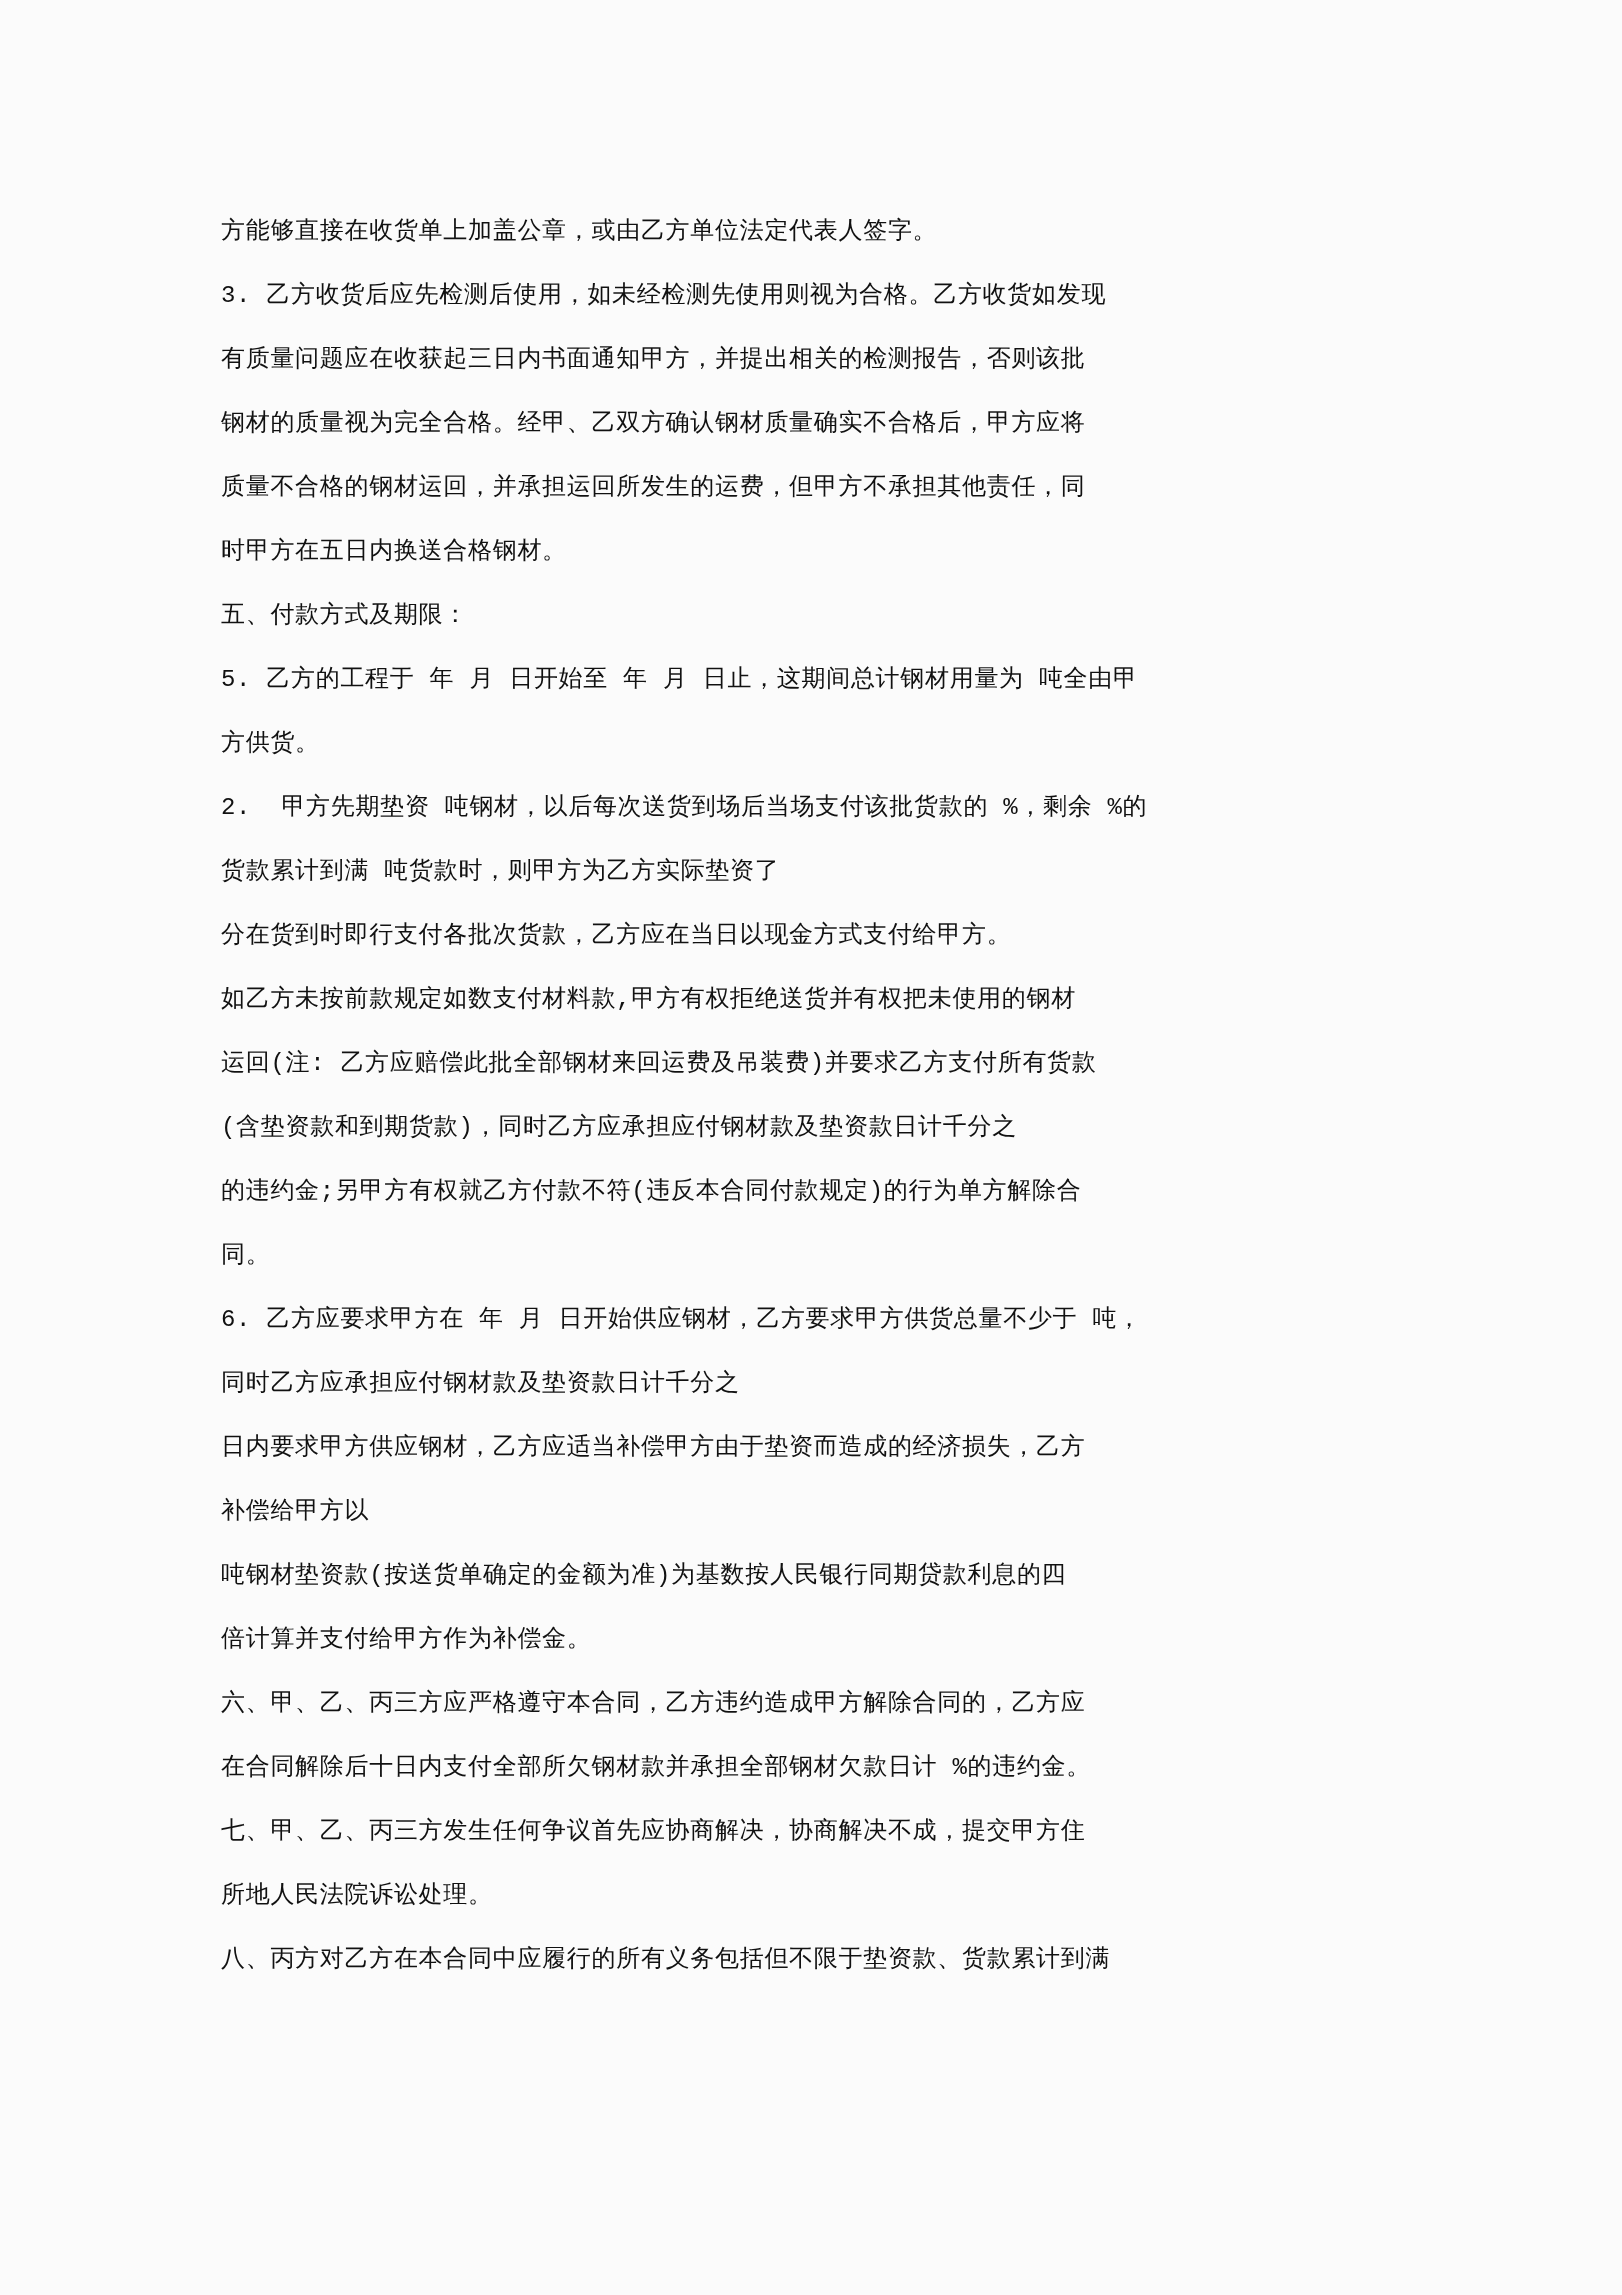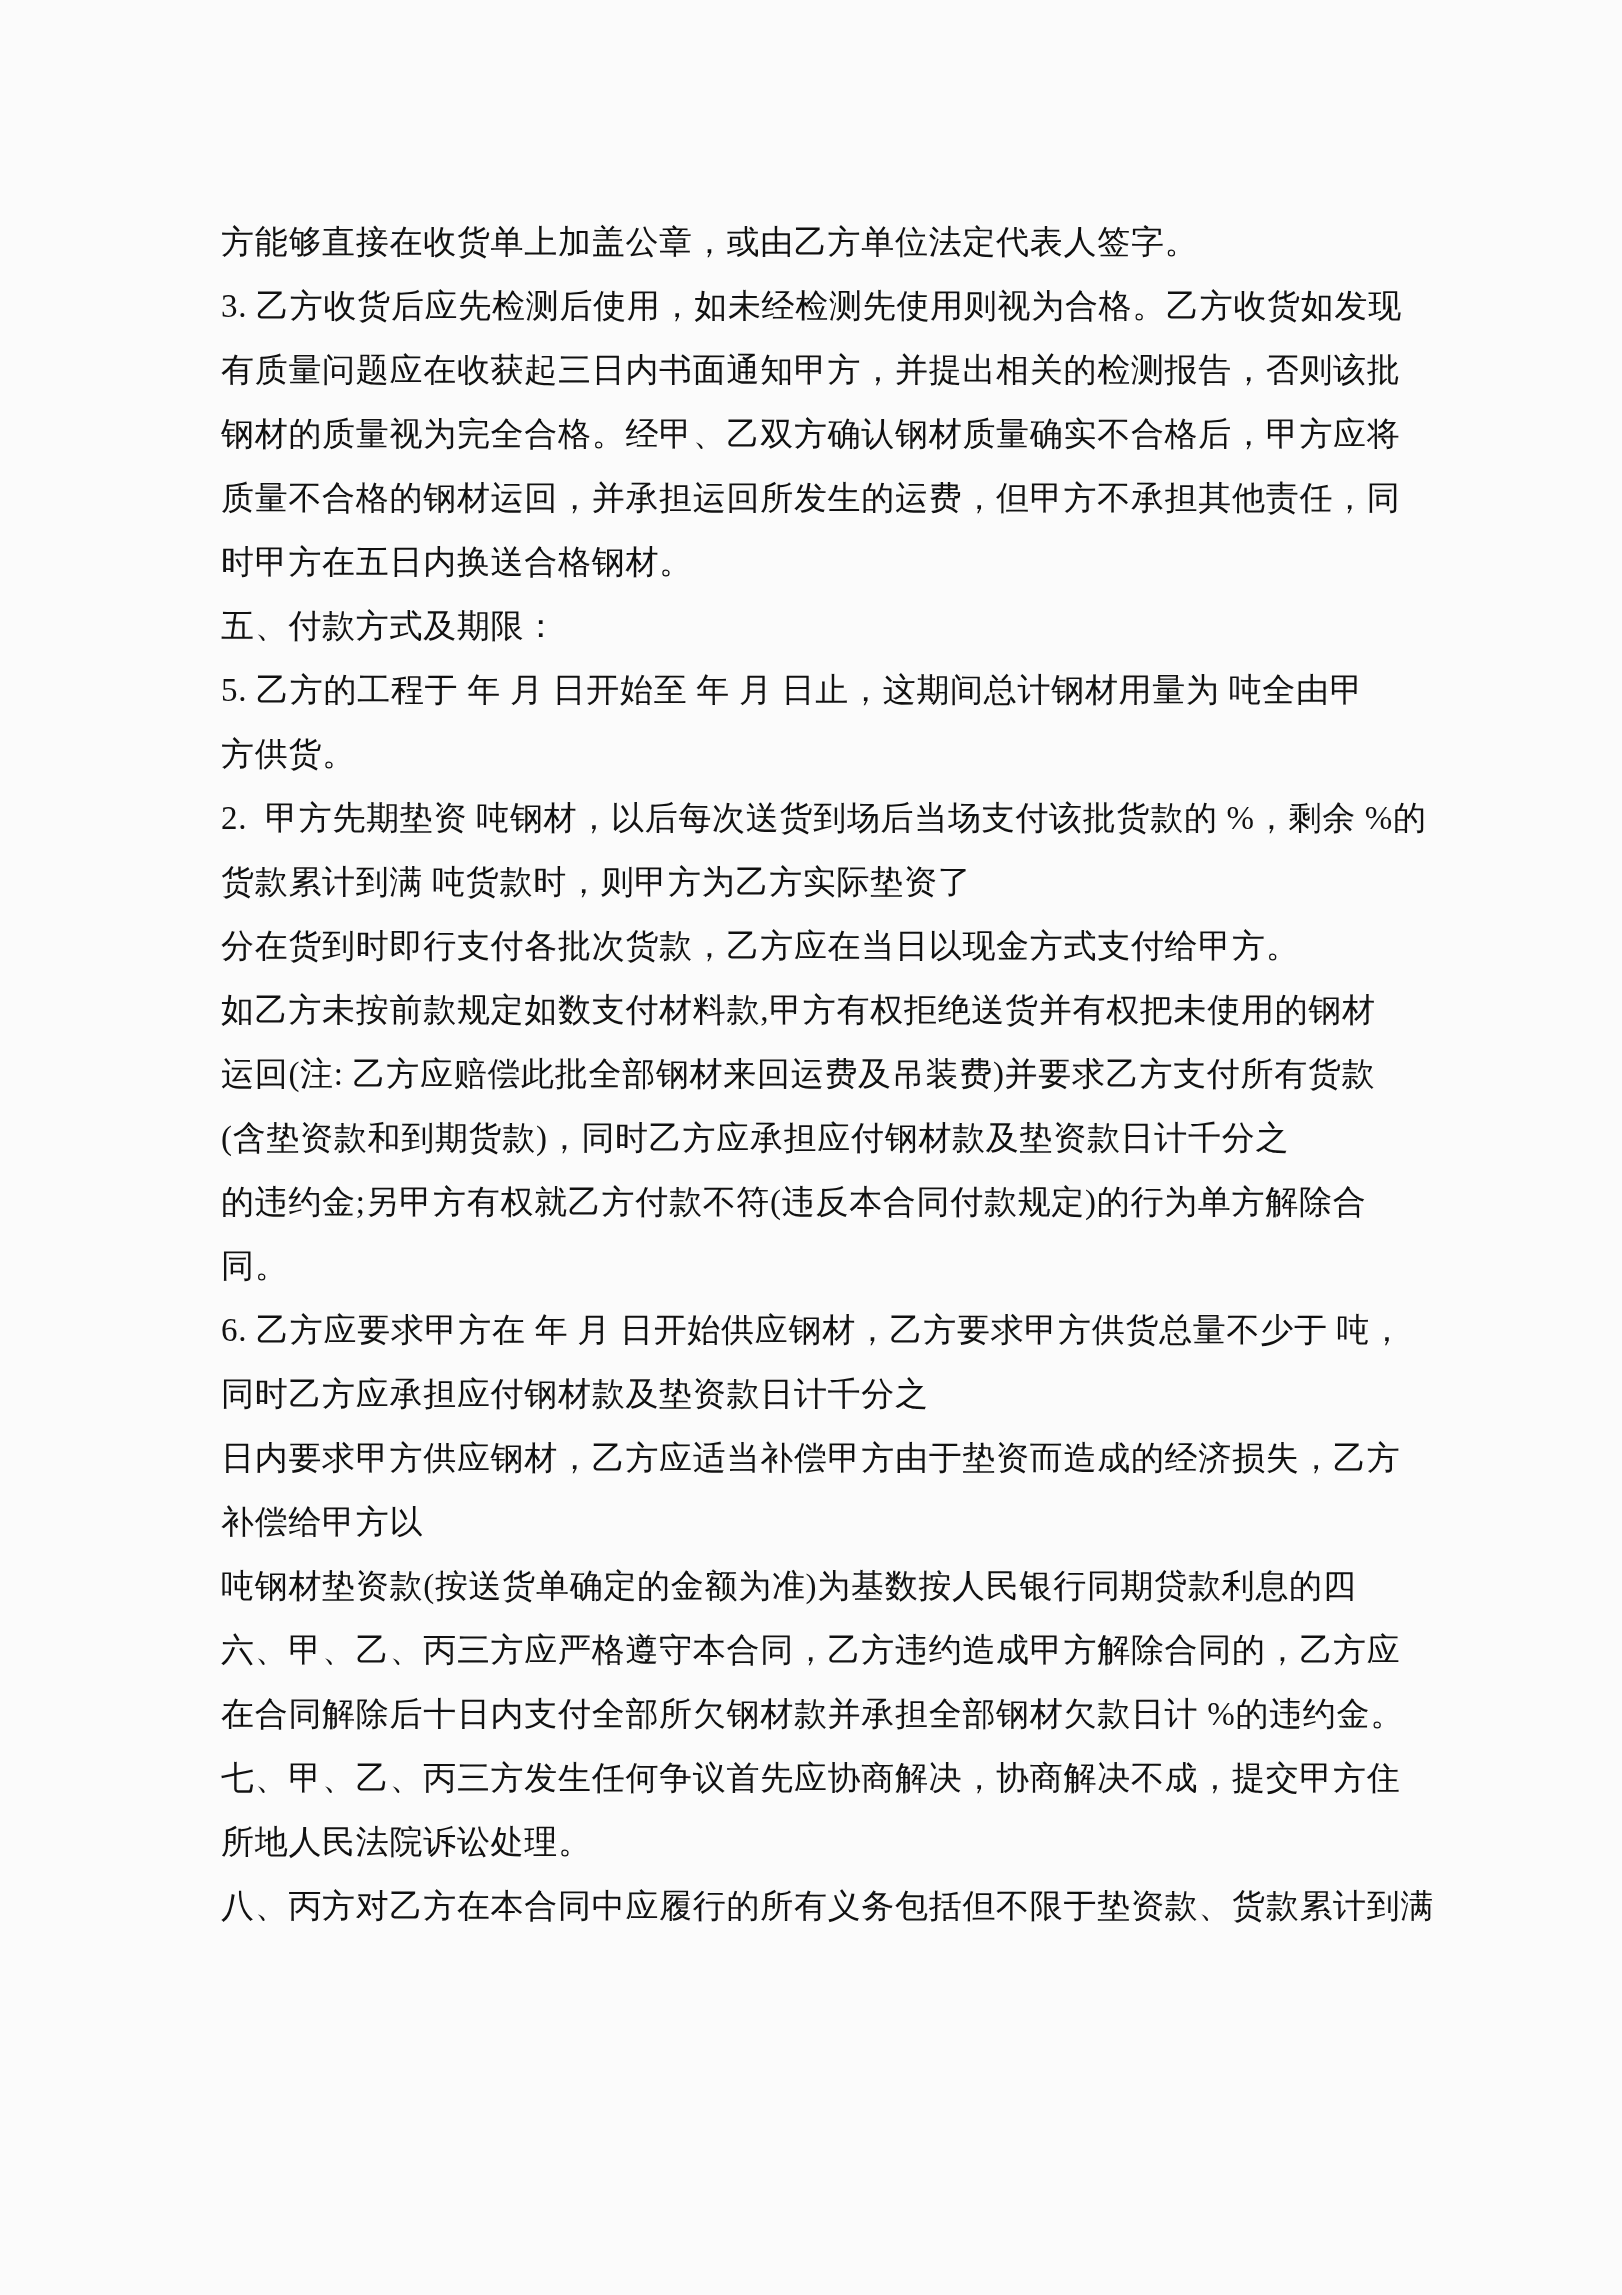--- a/index.html
+++ b/index.html
@@ -10,25 +10,25 @@
   .page {
     position: relative;
     width: 1623px;
     height: 2295px;
     background: #fbfbfb;
     overflow: hidden;
   }
   .text-block {
     position: absolute;
     left: 221px;
-    top: 210px;
+    top: 200px;
     width: 1194px;
     color: #111111;
-    font-family: Liberation Serif, serif;
-    font-size: 33px;
+    font-family: Liberation Mono, monospace;
+    font-size: 24px;
     letter-spacing: 0.7px;
   }
   .line {
     margin: 0;
     padding: 0;
     height: 64px;
     line-height: 64px;
     white-space: pre;
   }
 </style>
@@ -52,20 +52,21 @@
     <p class="line">如乙方未按前款规定如数支付材料款,甲方有权拒绝送货并有权把未使用的钢材</p>
     <p class="line">运回(注: 乙方应赔偿此批全部钢材来回运费及吊装费)并要求乙方支付所有货款</p>
     <p class="line">(含垫资款和到期货款)，同时乙方应承担应付钢材款及垫资款日计千分之</p>
     <p class="line">的违约金;另甲方有权就乙方付款不符(违反本合同付款规定)的行为单方解除合</p>
     <p class="line">同。</p>
     <p class="line">6. 乙方应要求甲方在 年 月 日开始供应钢材，乙方要求甲方供货总量不少于 吨，</p>
     <p class="line">同时乙方应承担应付钢材款及垫资款日计千分之</p>
     <p class="line">日内要求甲方供应钢材，乙方应适当补偿甲方由于垫资而造成的经济损失，乙方</p>
     <p class="line">补偿给甲方以</p>
     <p class="line">吨钢材垫资款(按送货单确定的金额为准)为基数按人民银行同期贷款利息的四</p>
+    <p class="line">倍计算并支付给甲方作为补偿金。</p>
     <p class="line">六、甲、乙、丙三方应严格遵守本合同，乙方违约造成甲方解除合同的，乙方应</p>
     <p class="line">在合同解除后十日内支付全部所欠钢材款并承担全部钢材欠款日计 %的违约金。</p>
     <p class="line">七、甲、乙、丙三方发生任何争议首先应协商解决，协商解决不成，提交甲方住</p>
     <p class="line">所地人民法院诉讼处理。</p>
     <p class="line">八、丙方对乙方在本合同中应履行的所有义务包括但不限于垫资款、货款累计到满</p>
   </div>
 </div>
 
 
 </body></html>

